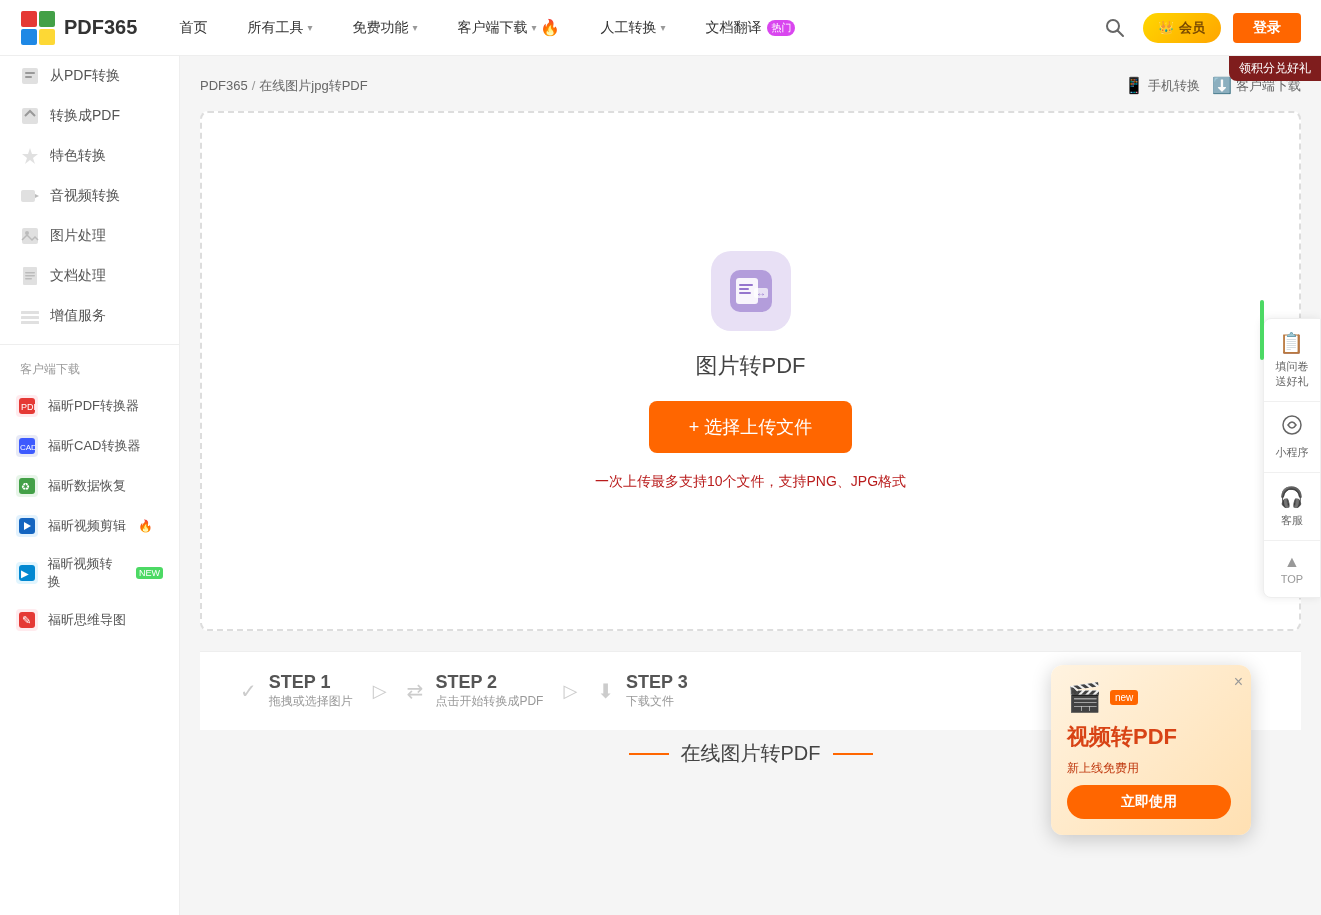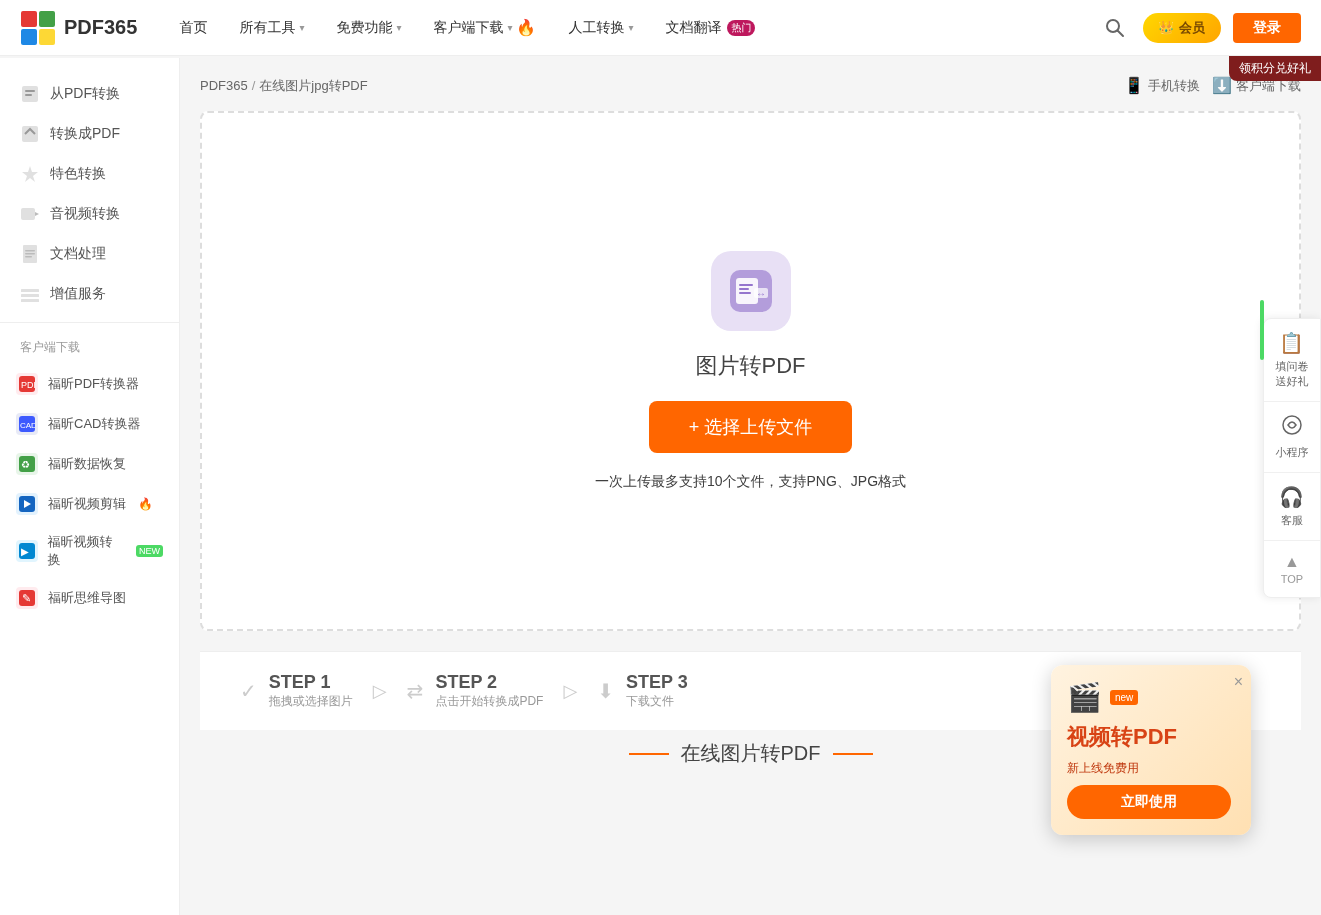--- a/index.html
+++ b/index.html
@@ -7,28 +7,28 @@
 
     
     .header {
       display: flex; align-items: center; background: #fff;
       height: 56px; padding: 0 20px; border-bottom: 1px solid #eee;
       position: fixed; top: 0; left: 0; right: 0; z-index: 100;
     }
     .logo { display: flex; align-items: center; gap: 8px; margin-right: 30px; }
     .logo-icon { width: 36px; height: 36px; }
     .logo-text { font-size: 20px; font-weight: bold; color: #333; }
-    .nav { display: flex; align-items: center; gap: 8px; flex: 1; }
+    .nav { display: flex; align-items: center; gap: 16px; flex: 1; }
     .nav-item {
       padding: 6px 12px; cursor: pointer; color: #333; font-size: 14px;
       display: flex; align-items: center; gap: 4px; white-space: nowrap;
     }
     .nav-item .chevron { font-size: 10px; color: #999; }
     .hot-badge {
-      background: #be185d; color: #fff; font-size: 10px;
+      background: #d946ef; color: #fff; font-size: 10px;
       padding: 1px 4px; border-radius: 8px; margin-left: 2px; text-align: right;
     }
     .header-right { display: flex; align-items: center; gap: 12px; }
     .search-icon-btn { width: 32px; height: 32px; display: flex; align-items: center; justify-content: center; cursor: pointer; }
     .vip-btn {
       background: linear-gradient(135deg, #ffd700, #ffa500);
       color: #7a4a00; padding: 6px 16px; border-radius: 20px;
       cursor: pointer; font-size: 13px; font-weight: bold;
       display: flex; align-items: center; gap: 4px;
     }
@@ -42,21 +42,21 @@
       padding: 4px 10px; border-radius: 0 0 0 8px; cursor: pointer;
       white-space: nowrap;
     }
 
     
     .layout { display: flex; margin-top: 56px; min-height: calc(100vh - 56px); }
 
     
     .sidebar {
       width: 180px; background: #fff; border-right: 1px solid #eee;
-      position: fixed; top: 58px; left: 0; bottom: 0; overflow-y: auto;
+      position: fixed; top: 40px; left: 0; bottom: 0; overflow-y: auto;
       padding: 16px 0;
     }
     .sidebar-item {
       display: flex; align-items: center; gap: 10px;
       padding: 10px 20px; cursor: pointer; color: #555; font-size: 14px;
     }
     .sidebar-icon { width: 20px; height: 20px; display: flex; align-items: center; justify-content: center; }
     .sidebar-divider { height: 1px; background: #eee; margin: 8px 0; }
     .sidebar-section-title { padding: 8px 20px; font-size: 12px; color: #999; }
     .sidebar-sub-item {
@@ -90,21 +90,21 @@
     .upload-icon-wrap {
       width: 80px; height: 80px; background: #e8e0f5; border-radius: 20px;
       display: flex; align-items: center; justify-content: center;
     }
     .upload-title { font-size: 22px; color: #444; }
     .upload-btn {
       background: #f60; color: #fff; padding: 14px 40px;
       border-radius: 8px; font-size: 18px; cursor: pointer;
       display: flex; align-items: center; gap: 8px;
     }
-    .upload-hint { color: #404040; font-size: 14px; }
+    .upload-hint { color: #b91c1c; font-size: 14px; }
 
     
     .steps-bar {
       background: #fff; padding: 20px 40px; display: flex; align-items: center;
       gap: 0; border-top: 1px solid #eee;
     }
     .step { display: flex; align-items: center; gap: 12px; }
     .step-check { font-size: 20px; color: #ccc; }
     .step-arrow { font-size: 18px; color: #ccc; margin: 0 20px; }
     .step-content { }
@@ -260,20 +260,30 @@
       <span>特色转换</span>
     </div>
     <div class="sidebar-item">
       <span class="sidebar-icon">
         <svg width="20" height="20" viewBox="0 0 20 20">
             <rect x="1" y="4" width="14" height="12" rx="2" fill="#e0e0e0"></rect>
             <polygon points="15,8 19,10 15,12" fill="#bbb"></polygon>
           </svg>
       </span>
       <span>音视频转换</span>
+    </div>
+    <div class="sidebar-item">
+      <span class="sidebar-icon">
+        <svg width="20" height="20" viewBox="0 0 20 20">
+            <rect x="2" y="2" width="16" height="16" rx="2" fill="#e0e0e0"></rect>
+            <circle cx="7" cy="7" r="2" fill="#bbb"></circle>
+            <path d="M2 14 L7 9 L12 14 L15 11 L18 14" fill="none" stroke="#bbb" stroke-width="1.5"></path>
+          </svg>
+      </span>
+      <span>图片处理</span>
     </div>
     <div class="sidebar-item">
       <span class="sidebar-icon">
         <svg width="20" height="20" viewBox="0 0 20 20">
             <rect x="3" y="1" width="14" height="18" rx="1" fill="#e0e0e0"></rect>
             <rect x="5" y="6" width="10" height="1.5" rx="0.75" fill="#bbb"></rect>
             <rect x="5" y="9" width="10" height="1.5" rx="0.75" fill="#bbb"></rect>
             <rect x="5" y="12" width="7" height="1.5" rx="0.75" fill="#bbb"></rect>
           </svg>
       </span>

